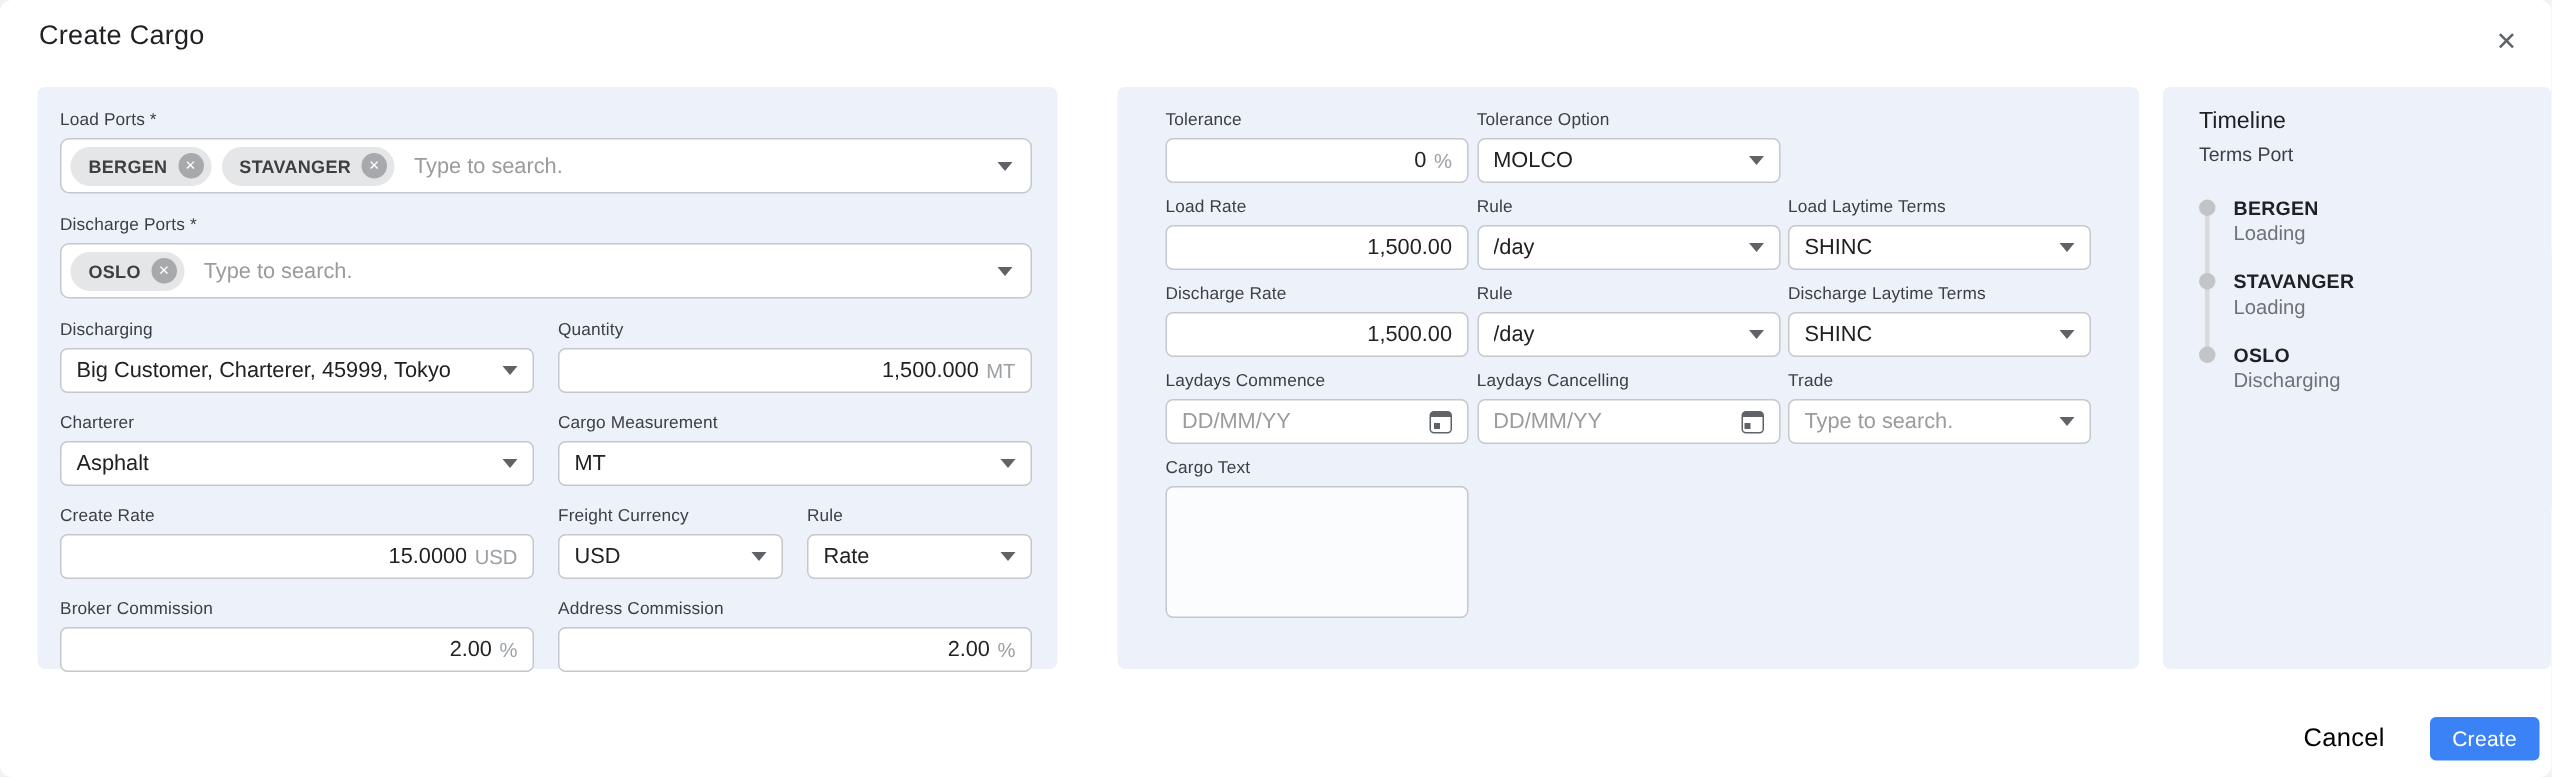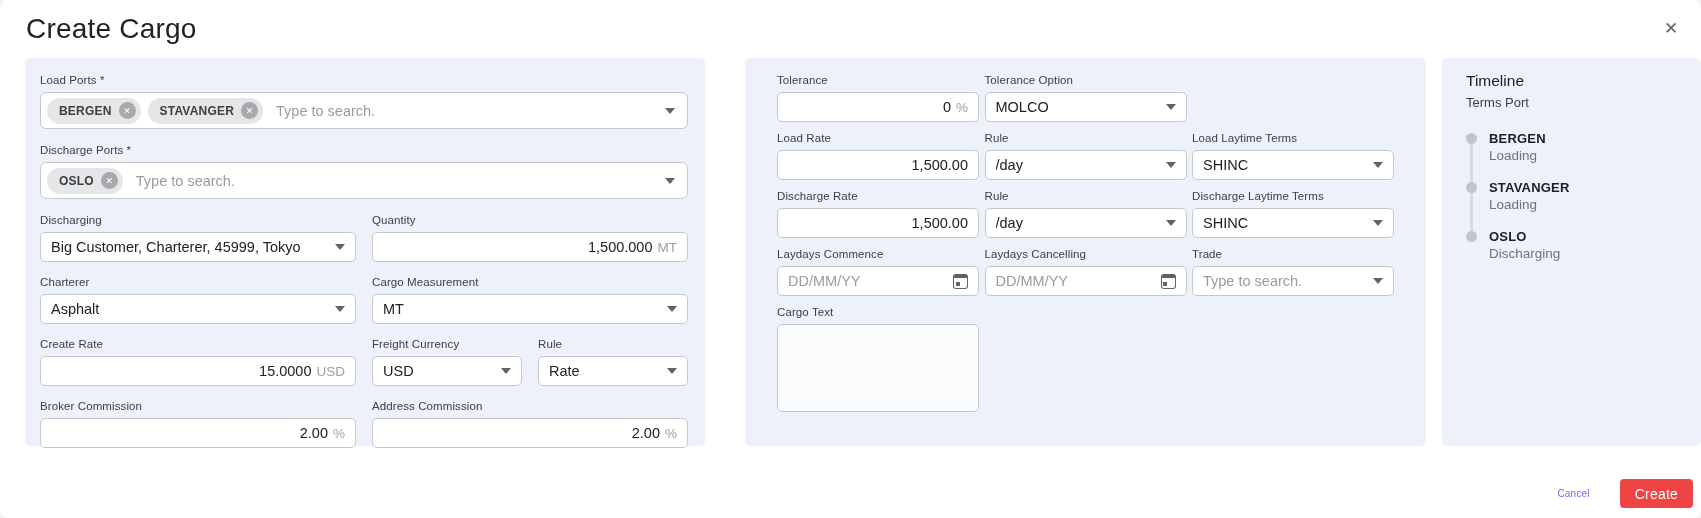--- a/index.html
+++ b/index.html
@@ -11,21 +11,21 @@
   }
   .dialog {
     position: absolute; inset: 0;
     background: #ffffff;
     border-radius: 8px;
     overflow: hidden;
   }
   
   .dialog-title {
     position: absolute; left: 26px; top: 13px;
-    font-size: 28px; font-weight: 400; color: #202124;
+    font-size: 18px; font-weight: 400; color: #202124;
     letter-spacing: .2px;
   }
   .close-btn {
     position: absolute; right: 17px; top: 15px;
     width: 26px; height: 26px;
     display: flex; align-items: center; justify-content: center;
     font-size: 17px; color: #5f6368; cursor: pointer;
   }
   
   .panels {
@@ -126,25 +126,25 @@
   .tl-port { font-size: 13px; font-weight: 700; color: #202124; margin-bottom: 2px; letter-spacing: .2px; }
   .tl-activity { font-size: 13.5px; color: #6f7377; }
 
   
   .footer {
     position: absolute; right: 8px; bottom: 10px;
     display: flex; align-items: center; gap: 22px;
   }
   .btn-text {
     background: none; border: none; cursor: pointer;
-    font-family: inherit; font-size: 10px; color: #8b5cf6;
+    font-family: inherit; font-size: 17px; color: #000000;
     letter-spacing: .2px; padding: 6px 8px;
   }
   .btn-primary {
-    background: #ef4444; border: none; cursor: pointer;
+    background: #3b82f6; border: none; cursor: pointer;
     font-family: inherit; font-size: 14px; color: #ffffff;
     letter-spacing: .2px;
     height: 29px; padding: 0 15px; border-radius: 4px;
   }
 </style>
 </head>
 <body>
 
 <div class="dialog">
 

